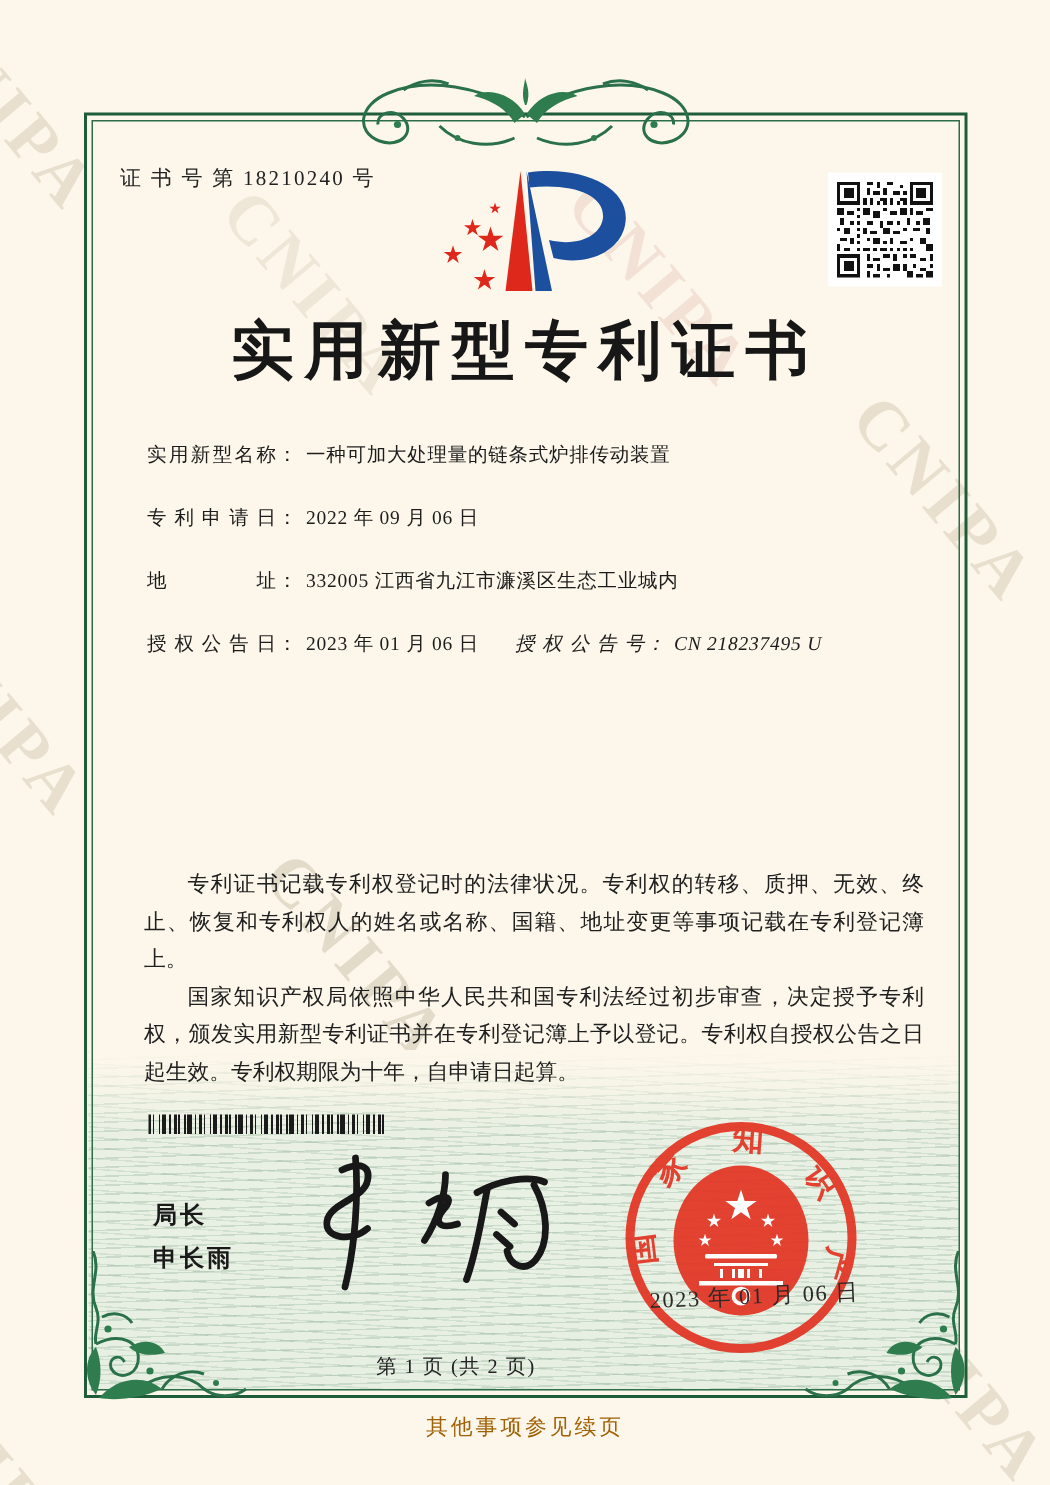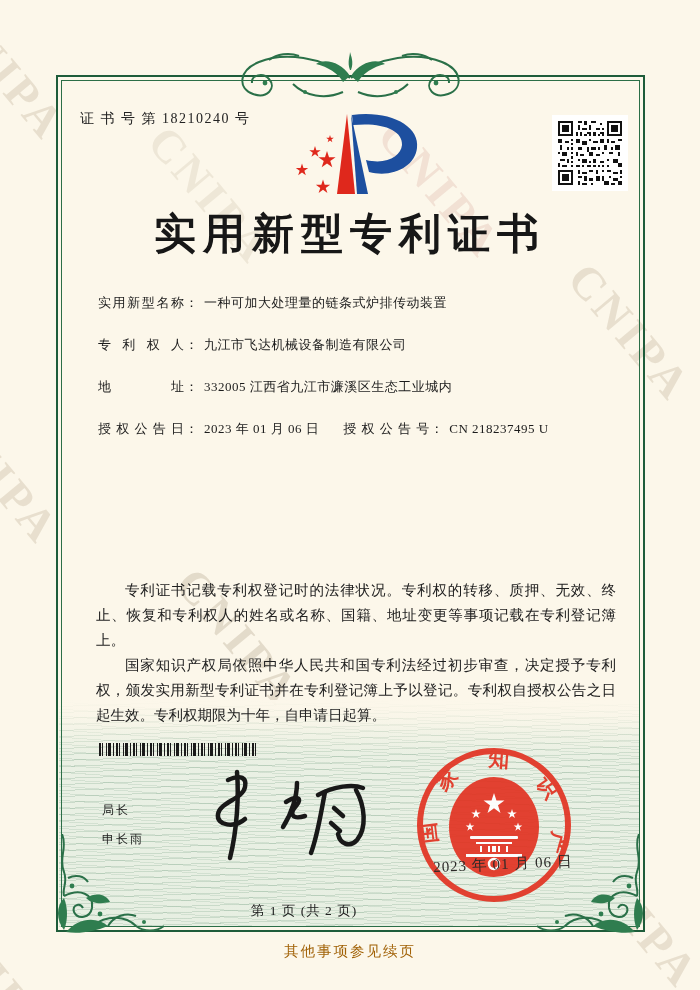--- a/index.html
+++ b/index.html
@@ -64,42 +64,42 @@
   }
   
   .fields{position:absolute;left:98px;top:294px;width:520px;font-size:13px;}
   .frow{height:16px;margin-bottom:26px;white-space:nowrap;}
   .flabel{
     display:inline-block;width:86px;vertical-align:top;
     text-align:justify;text-align-last:justify;
   }
   .colon{display:inline-block;margin:0 6px 0 1px;}
   .fvalue{letter-spacing:0.5px;}
-  .grant-pair{margin-left:24px;}
+  .grant-pair{margin-left:24px;font-style:italic;}
   
   .legal{
     position:absolute;left:96px;top:578px;width:520px;
     font-size:14.5px;line-height:25px;text-align:justify;color:#202020;
   }
   .legal p{margin:0;text-indent:2em;}
   
   .barcode{
     position:absolute;left:99px;top:743px;width:158px;height:13px;
     background:
       repeating-linear-gradient(90deg,
         #1b1b1b 0 2px, rgba(0,0,0,0) 2px 3px,
         #1b1b1b 3px 4px, rgba(0,0,0,0) 4px 7px,
         #1b1b1b 7px 8px, rgba(0,0,0,0) 8px 9px,
         #1b1b1b 9px 12px, rgba(0,0,0,0) 12px 14px,
         #1b1b1b 14px 15px, rgba(0,0,0,0) 15px 17px);
   }
   .signer{
     position:absolute;left:102px;top:796px;
     font-family:"Liberation Sans","DejaVu Sans",sans-serif;
-    font-size:12px;line-height:29px;color:#1a1a1a;letter-spacing:2px;
+    font-size:16px;line-height:29px;color:#1a1a1a;letter-spacing:2px;font-weight:bold;
   }
   .signature{position:absolute;left:200px;top:768px;width:175px;height:95px;}
   
   .seal{position:absolute;left:404px;top:735px;width:180px;height:180px;}
   .seal-date{
     position:absolute;left:408px;top:855px;width:190px;text-align:center;
     font-size:15px;letter-spacing:1px;color:#2c2a28;
     transform:rotate(-2.5deg);
   }
   
@@ -237,21 +237,21 @@
   </svg>
 </div>
 
 <div class="doc-title">实用新型专利证书</div>
 
 <div class="fields">
   <div class="frow">
     <span class="flabel">实用新型名称</span><span class="colon">：</span><span class="fvalue">一种可加大处理量的链条式炉排传动装置</span>
   </div>
   <div class="frow">
-    <span class="flabel">专利权人</span><span class="colon">：</span><span class="fvalue">九江市飞达机械设备制造有限公司</span>
+    <span class="flabel">专利申请日</span><span class="colon">：</span><span class="fvalue">2022 年 09 月 06 日</span>
   </div>
   <div class="frow">
     <span class="flabel">地址</span><span class="colon">：</span><span class="fvalue">332005 江西省九江市濂溪区生态工业城内</span>
   </div>
   <div class="frow">
     <span class="flabel">授权公告日</span><span class="colon">：</span><span class="fvalue">2023 年 01 月 06 日</span><span class="grant-pair"><span class="flabel">授权公告号</span><span class="colon">：</span><span class="fvalue">CN 218237495 U</span></span>
   </div>
 </div>
 
 <div class="legal">

